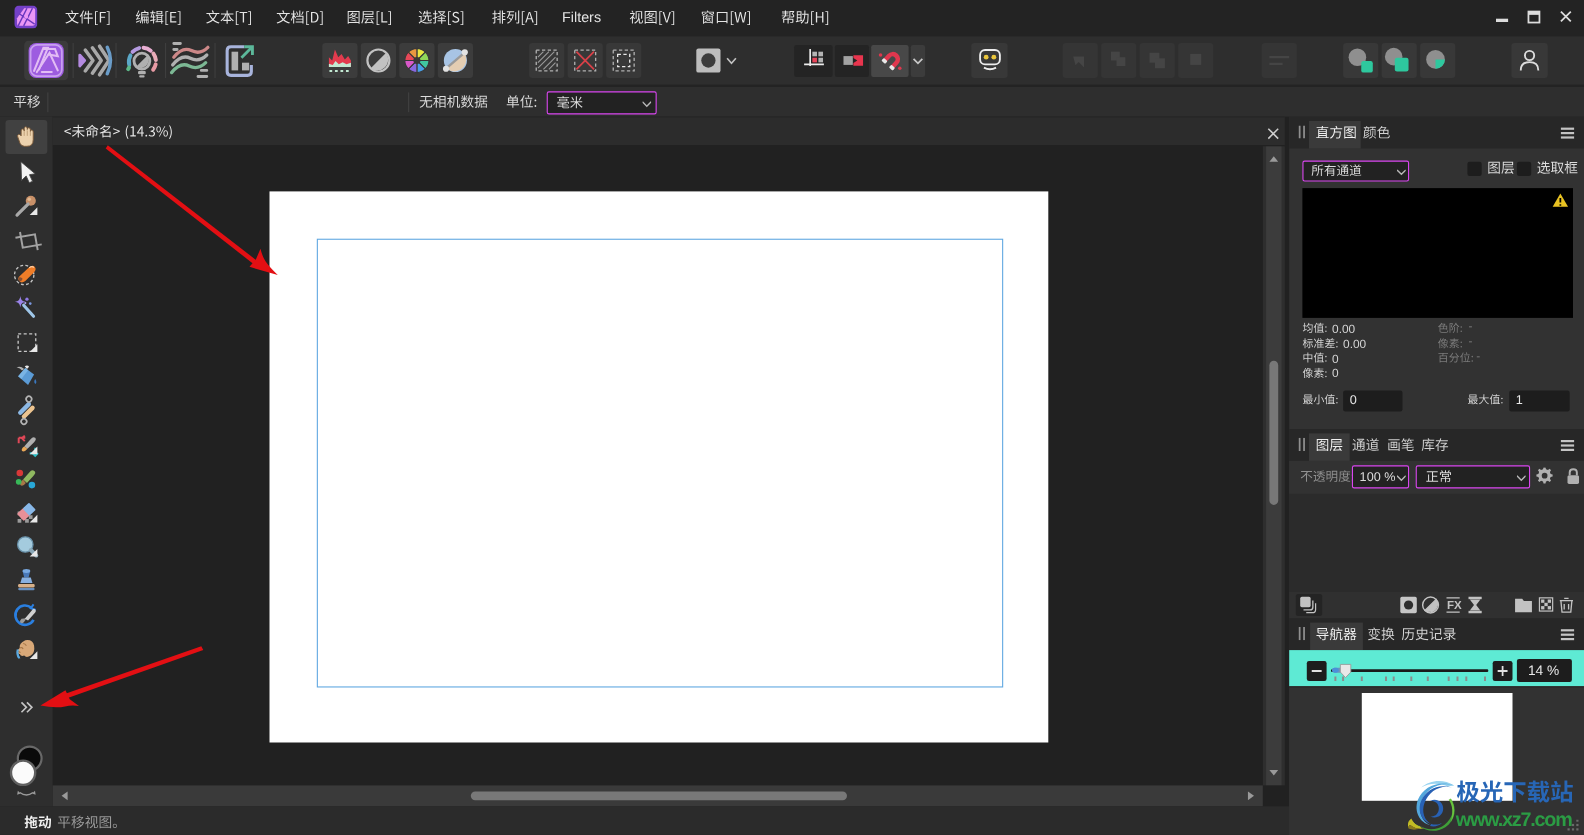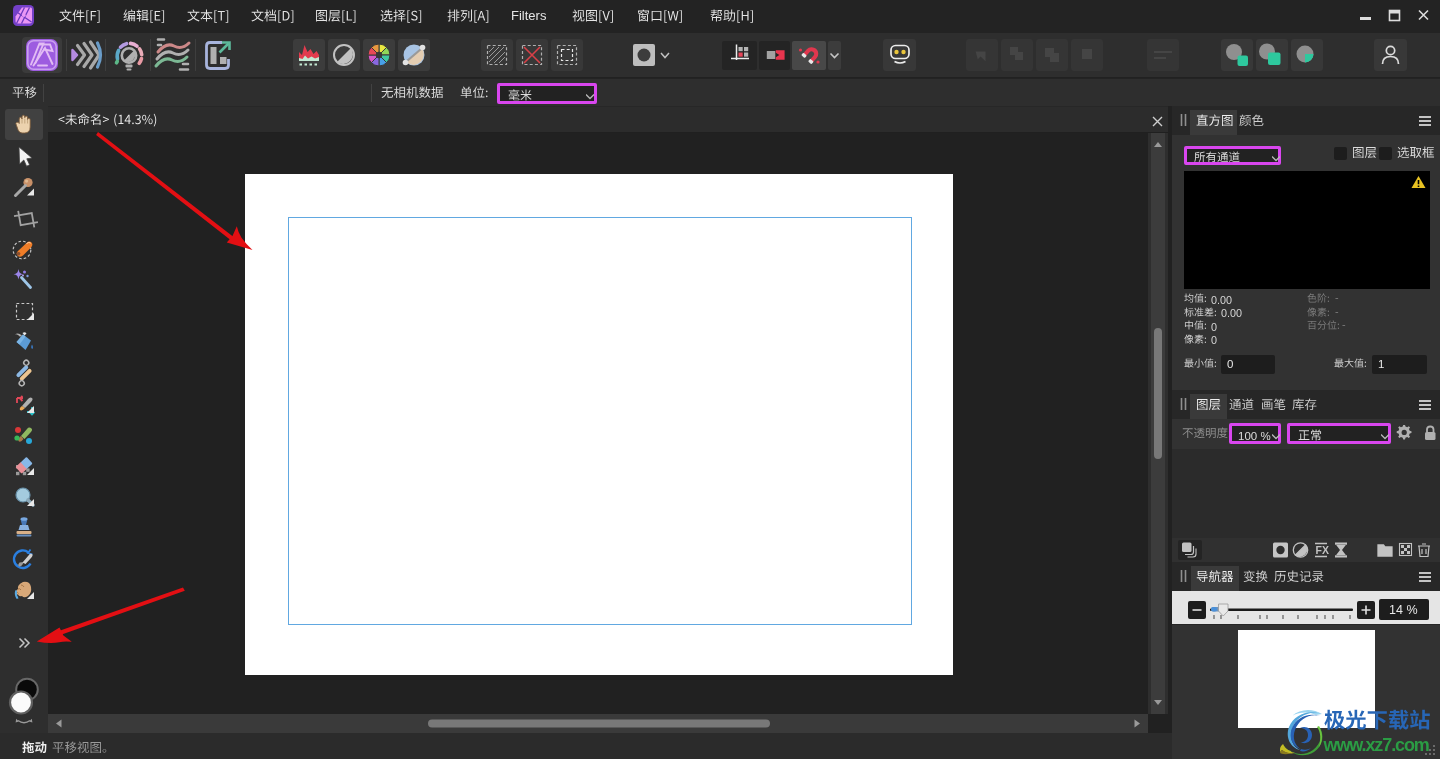--- a/index.html
+++ b/index.html
@@ -17,21 +17,21 @@
 #statusbar{left:0;top:733px;width:1172px;height:26px;background:#2b2b2b}
 #panel{left:1172px;top:106px;width:268px;height:653px;background:#323232}
 .menu{position:absolute;top:9px}
 .chev{position:absolute;width:8px;height:8px}
 .ptabrow{position:absolute;left:0;width:268px;height:25px;background:#272727}
 .ptab{position:absolute;top:0;height:25px;background:#3a3a3a}
 .grip{position:absolute;color:#8f8f8f;font-size:11px;letter-spacing:1px}
 .burger{position:absolute;width:12px;height:10px}
 .burger div{height:1.8px;background:#c4c4c4;margin-bottom:2.1px}
 .inp{position:absolute;background:#1d1d1d;border-radius:2px;color:#e8e8e8;font-size:12px}
-.dd{position:absolute;background:#222;border:3px solid #d946ef;border-radius:2px}
+.dd{position:absolute;background:#222;border:1px solid #d946ef;border-radius:2px}
 </style></head>
 <body>
 <svg width="0" height="0" style="position:absolute">
     <defs>
       <path id="gr6587" d="M423 823C453 774 485 707 497 666L580 693C566 734 531 799 501 847ZM50 664L50 590L206 590C265 438 344 307 447 200C337 108 202 40 36 -7C51 -25 75 -60 83 -78C250 -24 389 48 502 146C615 46 751 -28 915 -73C928 -52 950 -20 967 -4C807 36 671 107 560 201C661 304 738 432 796 590L954 590L954 664ZM504 253C410 348 336 462 284 590L711 590C661 455 592 344 504 253Z"></path>
       <path id="gr4ef6" d="M317 341L317 268L604 268L604 -80L679 -80L679 268L953 268L953 341L679 341L679 562L909 562L909 635L679 635L679 828L604 828L604 635L470 635C483 680 494 728 504 775L432 790C409 659 367 530 309 447C327 438 359 420 373 409C400 451 425 504 446 562L604 562L604 341ZM268 836C214 685 126 535 32 437C45 420 67 381 75 363C107 397 137 437 167 480L167 -78L239 -78L239 597C277 667 311 741 339 815Z"></path>
       <path id="gr5b" d="M106 -170L304 -170L304 -118L174 -118L174 739L304 739L304 792L106 792Z"></path>
       <path id="gr46" d="M101 0L193 0L193 329L473 329L473 407L193 407L193 655L523 655L523 733L101 733Z"></path>
       <path id="gr5d" d="M34 -170L233 -170L233 792L34 792L34 739L164 739L164 -118L34 -118Z"></path>
       <path id="gr7f16" d="M40 54L58 -15C140 18 245 61 346 103L332 163C223 121 114 79 40 54ZM61 423C75 430 98 435 205 450C167 386 132 335 116 316C87 278 66 252 45 248C53 230 64 196 68 182C87 194 118 204 339 255C336 271 333 298 334 317L167 282C238 374 307 486 364 597L303 632C286 593 265 554 245 517L133 505C190 593 246 706 287 815L215 840C179 719 112 587 91 554C71 520 55 496 38 491C46 473 57 438 61 423ZM624 350L624 202L541 202L541 350ZM675 350L746 350L746 202L675 202ZM481 412L481 -72L541 -72L541 143L624 143L624 -47L675 -47L675 143L746 143L746 -46L797 -46L797 143L871 143L871 -7C871 -14 868 -16 861 -17C854 -17 836 -17 814 -16C822 -32 829 -56 831 -73C867 -73 890 -71 908 -62C926 -52 930 -35 930 -8L930 413L871 412ZM797 350L871 350L871 202L797 202ZM605 826C621 798 637 762 648 732L414 732L414 515C414 361 405 139 314 -21C329 -28 360 -50 372 -63C465 99 482 335 483 498L920 498L920 732L729 732C717 765 697 811 675 846ZM483 668L850 668L850 561L483 561Z"></path>
@@ -1012,21 +1012,21 @@
             <use href="#gr5f55" x="3000"></use>
           </g>
         </svg>
       </div>
   <div class="burger" style="left:247px;top:10px">
         <div></div>
         <div></div>
         <div></div>
       </div>
 </div>
-<div class="ab" style="left:0;top:485px;width:268px;height:33px;background:#e5e5e5">
+<div class="ab" style="left:0;top:485px;width:268px;height:33px;background:#5eead4">
   <svg class="ab" style="left:0;top:0" width="268" height="33">
     <rect x="16" y="10" width="18" height="18" rx="2" fill="#1d1d1d"></rect>
     <path d="M20.5 19 L29.5 19" stroke="#e0e0e0" stroke-width="1.6"></path>
     <rect x="185" y="10" width="18" height="18" rx="2" fill="#1d1d1d"></rect>
     <path d="M189.5 19 L198.5 19 M194 14.5 L194 23.5" stroke="#e0e0e0" stroke-width="1.6"></path>
     <rect x="38" y="17.5" width="143" height="2.5" rx="1" fill="#1a1a1a"></rect>
     <rect x="39" y="16" width="12" height="4.5" rx="2.2" fill="#6f94bd"></rect>
     <rect x="39" y="16" width="6" height="4.5" rx="2.2" fill="#4a90d9"></rect>
     <path d="M46.5 13 L56 13 L56 20 L51.2 25 L46.5 20 Z" fill="#e8e8e8" stroke="#9a9a9a" stroke-width=".8"></path>
     <g stroke="#8c8c8c" stroke-width="1.8">

